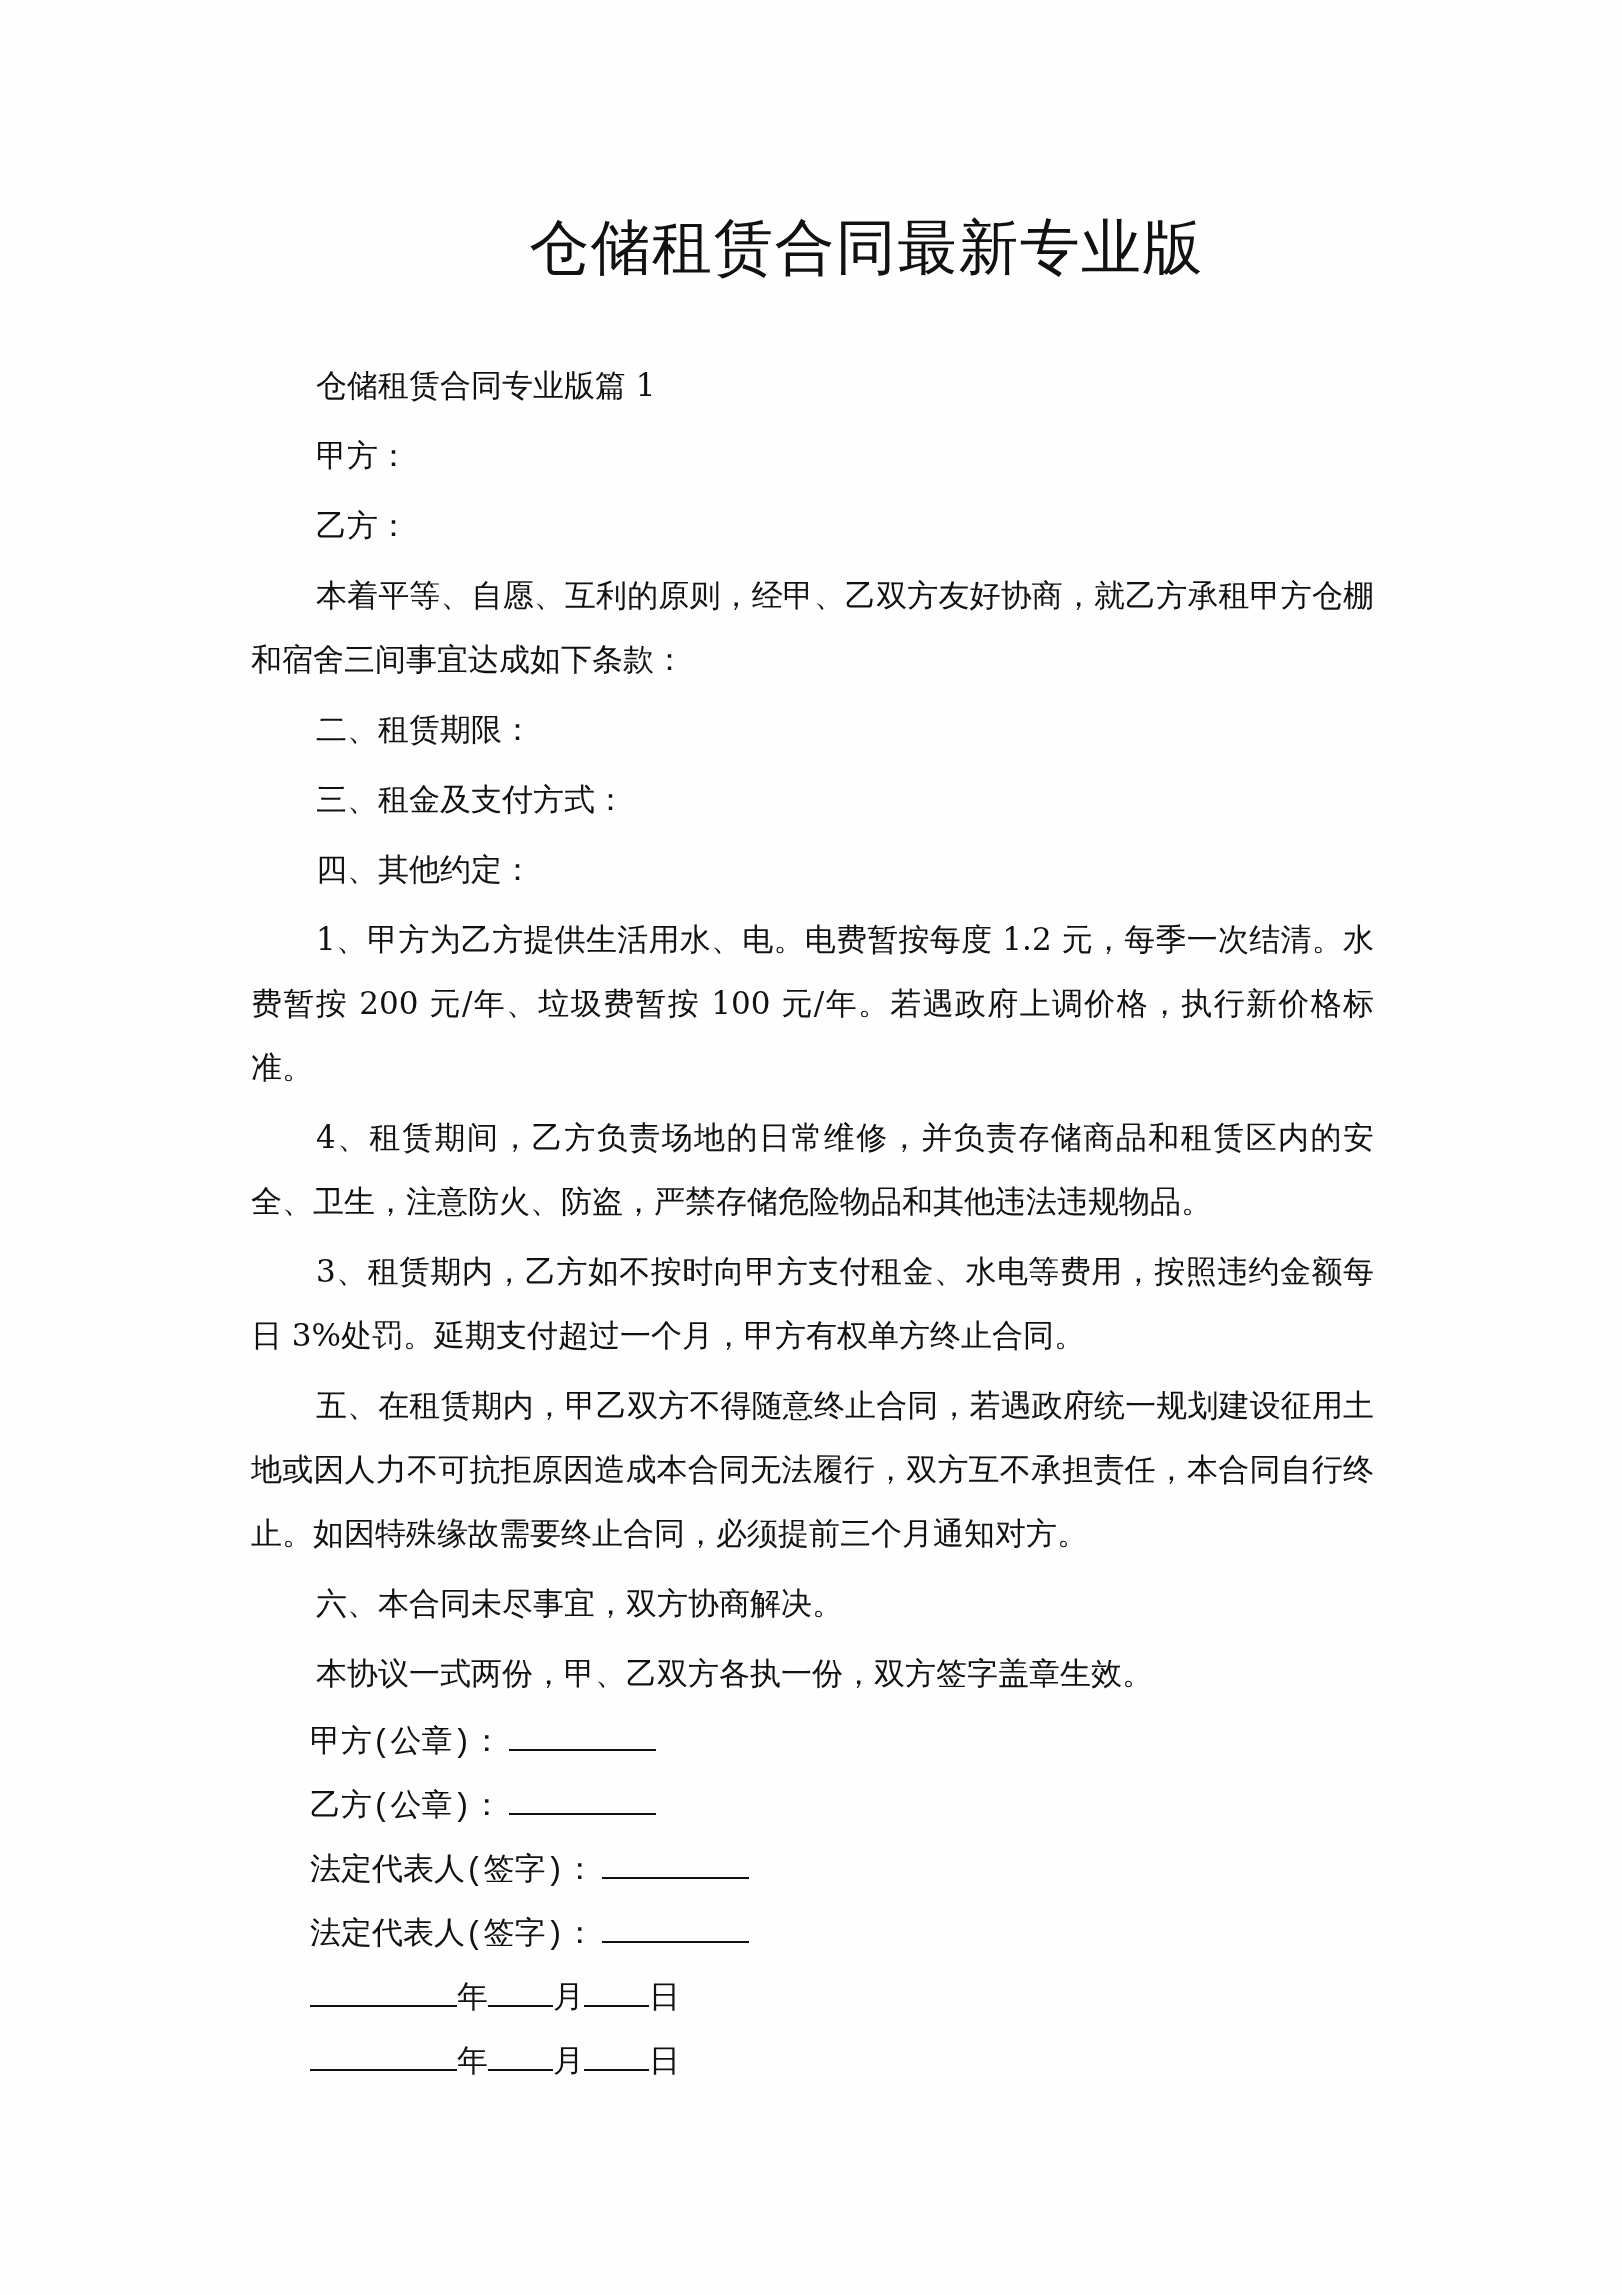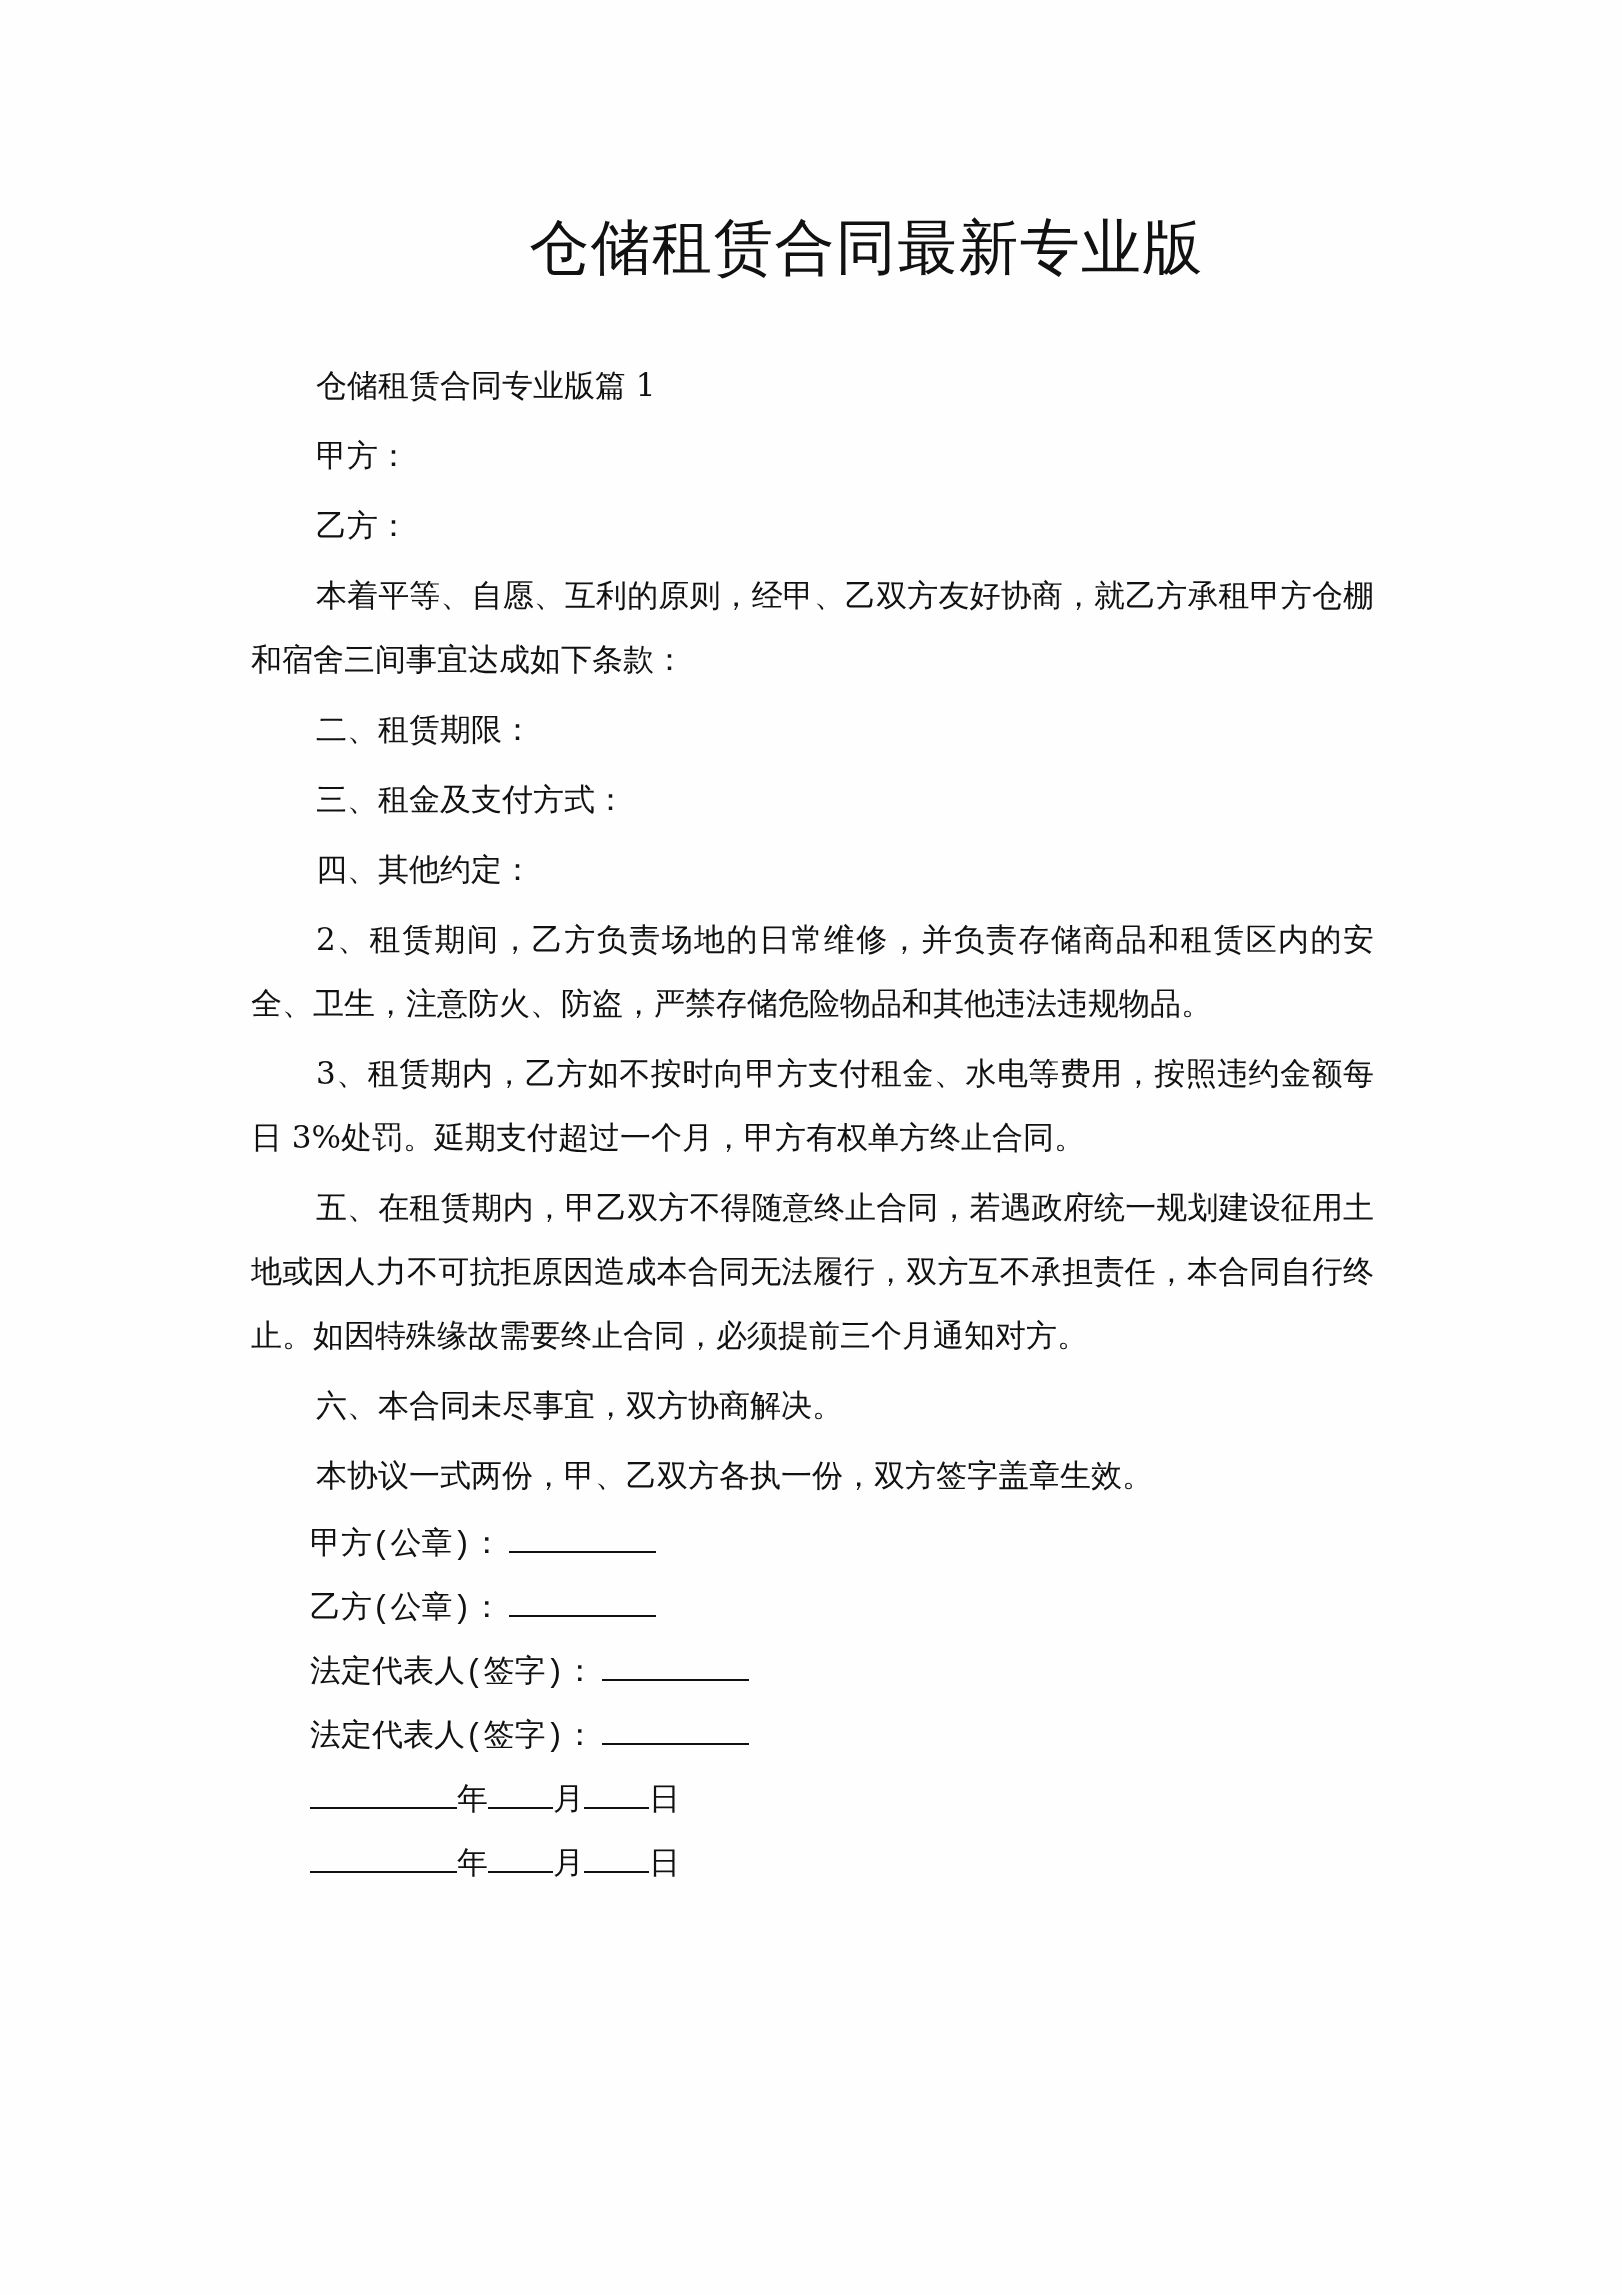--- a/index.html
+++ b/index.html
@@ -75,21 +75,22 @@
   <div class="body">
     <p class="p">仓储租赁合同专业版篇 1</p>
     <p class="p">甲方：</p>
     <p class="p">乙方：</p>
     <p class="p">本着平等、自愿、互利的原则，经甲、乙双方友好协商，就乙方承租甲方仓棚和宿舍三间事宜达成如下条款：</p>
 
     <p class="p">二、租赁期限：</p>
     <p class="p">三、租金及支付方式：</p>
     <p class="p">四、其他约定：</p>
 
-    <p class="p">2、租赁期间，乙方负责场地的日常维修，并负责存储商品和租赁区内的安全、卫生，注意防火、防盗，严禁存储危险物品和其他违法违规物品。</p>
+    <p class="p">1、甲方为乙方提供生活用水、电。电费暂按每度 1.2 元，每季一次结清。水费暂按 200 元/年、垃圾费暂按 100 元/年。若遇政府上调价格，执行新价格标准。</p>
+    <p class="p">4、租赁期间，乙方负责场地的日常维修，并负责存储商品和租赁区内的安全、卫生，注意防火、防盗，严禁存储危险物品和其他违法违规物品。</p>
     <p class="p">3、租赁期内，乙方如不按时向甲方支付租金、水电等费用，按照违约金额每日 3%处罚。延期支付超过一个月，甲方有权单方终止合同。</p>
 
     <p class="p">五、在租赁期内，甲乙双方不得随意终止合同，若遇政府统一规划建设征用土地或因人力不可抗拒原因造成本合同无法履行，双方互不承担责任，本合同自行终止。如因特殊缘故需要终止合同，必须提前三个月通知对方。</p>
     <p class="p">六、本合同未尽事宜，双方协商解决。</p>
     <p class="p">本协议一式两份，甲、乙双方各执一份，双方签字盖章生效。</p>
 
     <p class="sig"><span>甲方(公章)：</span><span class="blank long"></span></p>
     <p class="sig"><span>乙方(公章)：</span><span class="blank long"></span></p>
     <p class="sig"><span>法定代表人(签字)：</span><span class="blank long"></span></p>
     <p class="sig"><span>法定代表人(签字)：</span><span class="blank long"></span></p>

